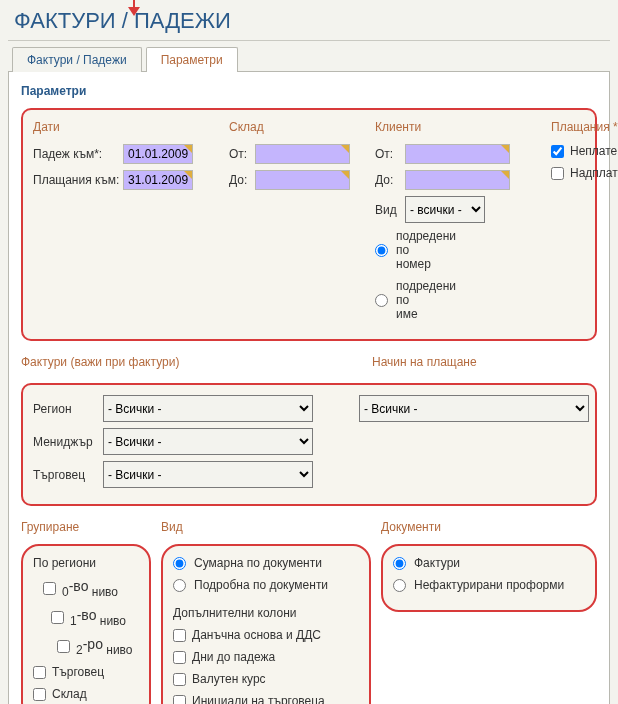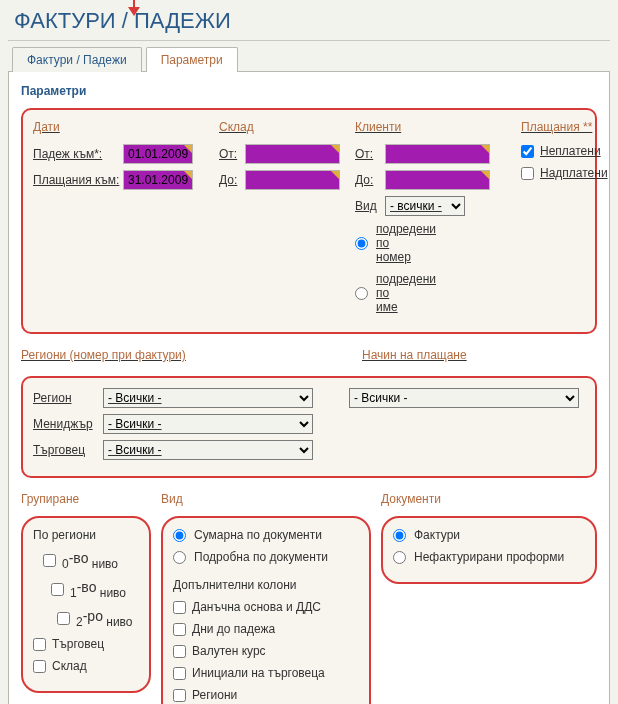--- a/index.html
+++ b/index.html
@@ -62,40 +62,40 @@
     font-size: 12px;
     margin: 2px 0 10px 0;
   }
   .panel {
     border: 2px solid #d83a3a;
     border-radius: 10px;
     padding: 10px;
     background: #f7f5ee;
     margin-bottom: 14px;
   }
-  .row { display: flex; gap: 6px; text-decoration: underline; }
+  .row { display: flex; gap: 16px; }
   .col { flex: 1; }
   .sub-header {
     color: #b46b3f;
     font-size: 12px;
     margin-bottom: 10px;
     display: block;
   }
   .field-row {
     display: flex;
     align-items: center;
     margin-bottom: 6px;
   }
   .label {
     font-size: 12px;
     color: #333;
   }
   input[type="text"].txt {
     border: 1px solid #b8b8b0;
-    background: #a21caf;
+    background: #c4b5fd;
     height: 20px;
     padding: 0 4px;
     font-size: 12px;
     font-family: inherit;
     width: 70px;
   }
   input[type="text"].txt.wide { width: 105px; }
   input[type="text"].txt.med { width: 95px; }
   .notch-wrap { position: relative; display: inline-block; }
   .notch-wrap::after {
@@ -105,21 +105,21 @@
     top: 1px;
     width: 0; height: 0;
     border-top: 8px solid #dfae3e;
     border-left: 8px solid transparent;
     pointer-events: none;
   }
   select.sel {
     border: 1px solid #7a7a7a;
     background: #f3f3ee;
     font-size: 12px;
-    height: 20px;
+    height: 27px;
   }
   .cb { margin: 0 6px 0 0; }
   .rb { margin: 0 8px 0 0; }
   .opt-row {
     display: flex;
     align-items: center;
     margin-bottom: 8px;
   }
   .bottom-row { display: flex; gap: 10px; }
   .bottom-col-1 { width: 130px; }
@@ -244,21 +244,21 @@
             <div class="opt-row">
               <input type="checkbox" class="cb" style="">
               <span class="label">Надплатени</span>
             </div>
           </div>
         </div>
       </div>
 
       <div class="row" style="margin-bottom:4px">
         <div style="flex:0 0 335px">
-          <span class="sub-header">Региони (номер при фактури)</span>
+          <span class="sub-header">Фактури (важи при фактури)</span>
         </div>
         <div style="flex:1">
           <span class="sub-header">Начин на плащане</span>
         </div>
       </div>
       <div class="panel">
         <div class="row">
           <div style="flex:0 0 310px">
             <div class="field-row">
               <span class="label" style="width:70px">Регион</span>

